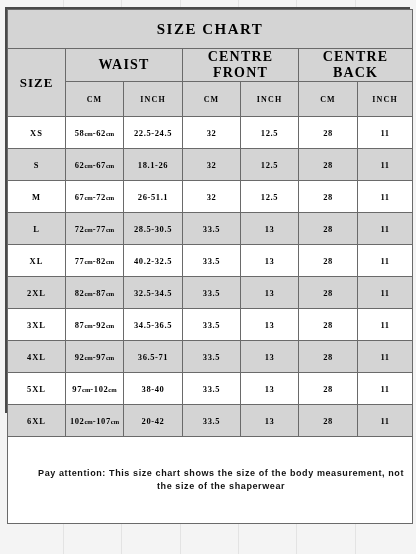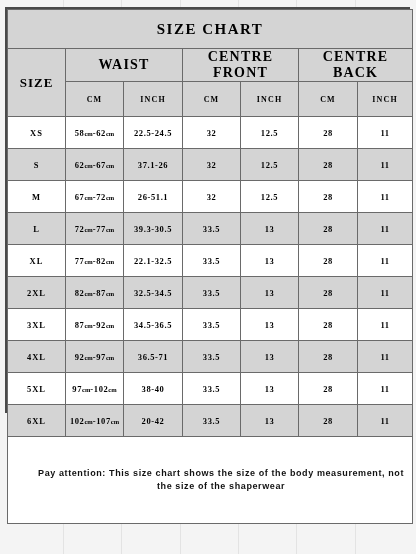--- a/index.html
+++ b/index.html
@@ -155,48 +155,48 @@
           <td>58<span class="u">cm</span>-62<span class="u">cm</span></td>
           <td>22.5-24.5</td>
           <td>32</td>
           <td>12.5</td>
           <td>28</td>
           <td>11</td>
         </tr>
       <tr class="even">
           <td class="sizecol">S</td>
           <td>62<span class="u">cm</span>-67<span class="u">cm</span></td>
-          <td>37.1-26</td>
+          <td>18.1-26</td>
           <td>32</td>
           <td>12.5</td>
           <td>28</td>
           <td>11</td>
         </tr>
       <tr class="odd">
           <td class="sizecol">M</td>
           <td>67<span class="u">cm</span>-72<span class="u">cm</span></td>
           <td>26-51.1</td>
           <td>32</td>
           <td>12.5</td>
           <td>28</td>
           <td>11</td>
         </tr>
       <tr class="even">
           <td class="sizecol">L</td>
           <td>72<span class="u">cm</span>-77<span class="u">cm</span></td>
-          <td>39.3-30.5</td>
+          <td>28.5-30.5</td>
           <td>33.5</td>
           <td>13</td>
           <td>28</td>
           <td>11</td>
         </tr>
       <tr class="odd">
           <td class="sizecol">XL</td>
           <td>77<span class="u">cm</span>-82<span class="u">cm</span></td>
-          <td>22.1-32.5</td>
+          <td>40.2-32.5</td>
           <td>33.5</td>
           <td>13</td>
           <td>28</td>
           <td>11</td>
         </tr>
       <tr class="even">
           <td class="sizecol">2XL</td>
           <td>82<span class="u">cm</span>-87<span class="u">cm</span></td>
           <td>32.5-34.5</td>
           <td>33.5</td>

